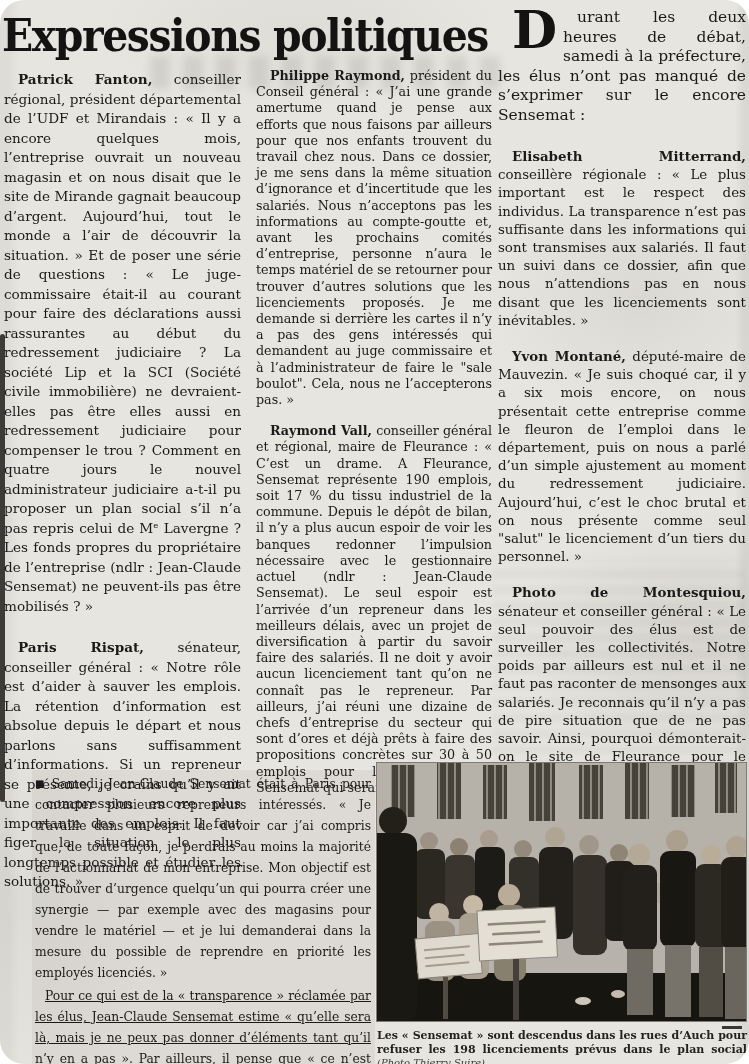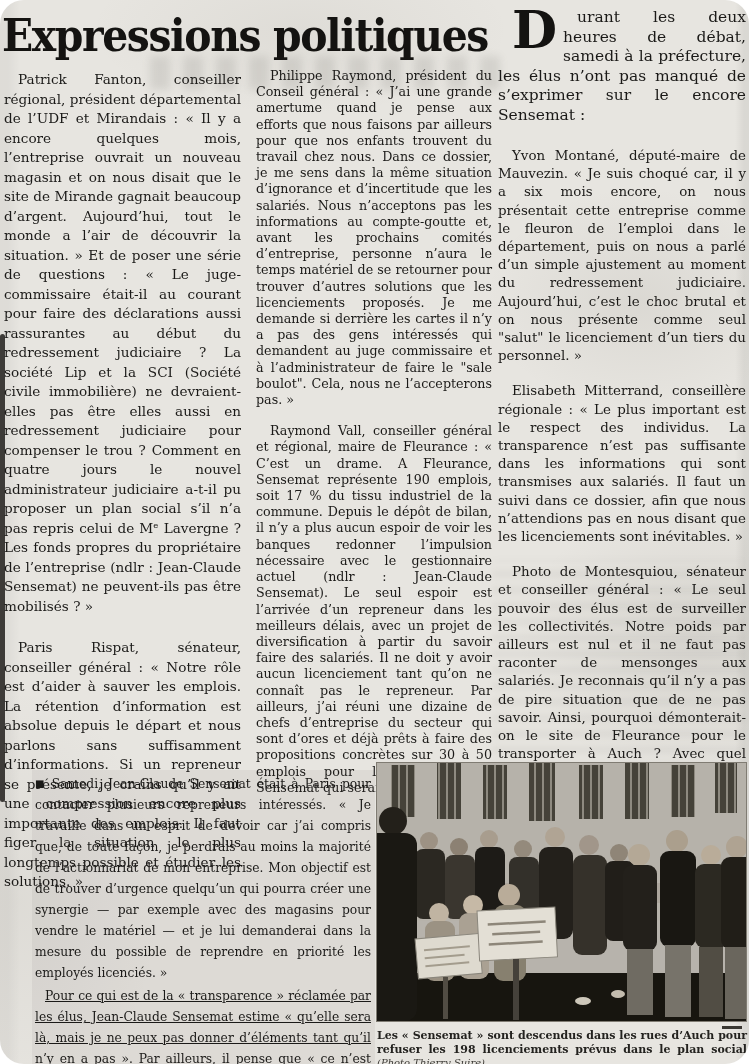--- a/index.html
+++ b/index.html
@@ -34,21 +34,21 @@
   .tick{position:absolute; left:722px; top:1026px; width:20px; height:3px; background:#3a3833;}
 
   .col{position:absolute; text-align:justify;}
   .col p{margin:0; text-indent:14px;}
   .col1{left:4px;  top:70px; width:237px; font-size:13.6px; line-height:19.5px;}
   .col2{left:256px; top:68px; width:236px; font-size:12.7px; line-height:16.2px;}
   .col3{left:498px; top:8px;  width:248px; font-size:13.4px; line-height:18.2px;}
   .col1 .gap{margin-bottom:22px;}
   .col2 .gap{margin-bottom:15px;}
   .col3 .gap{margin-bottom:17px;}
-  .speaker{font-weight:normal;}
+  .speaker{font-weight:bold;}
   .intro{font-size:15.5px; line-height:19.5px; text-indent:0; margin-bottom:22px !important;}
   .dropcap{float:left; font-size:52px; line-height:40px; font-weight:bold;
     padding:2px 6px 0 0; color:#141311;}
 
   .box{position:absolute; left:2px; top:770px; width:373px; z-index:4;}
   .box h2{margin:0 0 9px 16px; font-size:29px; font-style:italic; font-weight:bold;
     letter-spacing:-.5px; color:#161512;}
   .box-body{background:rgba(60,58,52,.06); padding:3px 4px 6px 3px;
     font-size:12.3px; line-height:21px; text-align:justify;margin-left:30px;}
   .box-body p{margin:0;}
@@ -81,24 +81,24 @@
 
   <section class="col col2">
     <p class="gap"><b class="speaker">Philippe Raymond,</b>
       <span>président du Conseil général : « J’ai une grande amertume quand je pense aux efforts que nous faisons par ailleurs pour que nos enfants trouvent du travail chez nous. Dans ce dossier, je me sens dans la même situation d’ignorance et d’incertitude que les salariés. Nous n’acceptons pas les informations au compte-goutte et, avant les prochains comités d’entreprise, personne n’aura le temps matériel de se retourner pour trouver d’autres solutions que les licenciements proposés. Je me demande si derrière les cartes il n’y a pas des gens intéressés qui demandent au juge commissaire et à l’administrateur de faire le "sale boulot". Cela, nous ne l’accepterons pas. »</span></p>
     <p><b class="speaker">Raymond Vall,</b>
       <span>conseiller général et régional, maire de Fleurance : « C’est un drame. A Fleurance, Sensemat représente 190 emplois, soit 17 % du tissu industriel de la commune. Depuis le dépôt de bilan, il n’y a plus aucun espoir de voir les banques redonner l’impulsion nécessaire avec le gestionnaire actuel (ndlr : Jean-Claude Sensemat). Le seul espoir est l’arrivée d’un repreneur dans les meilleurs délais, avec un projet de diversification à partir du savoir faire des salariés. Il ne doit y avoir aucun licenciement tant qu’on ne connaît pas le repreneur. Par ailleurs, j’ai réuni une dizaine de chefs d’entreprise du secteur qui sont d’ores et déjà prêts à faire des propositions concrètes sur 30 à 50 emplois pour les salariés de Sensemat qui seraient licenciés. »</span></p>
   </section>
 
   <section class="col col3">
     <p class="intro"><span class="dropcap">D</span><span>urant les deux heures de débat, samedi à la préfecture, les élus n’ont pas manqué de s’exprimer sur le encore Sensemat :</span></p>
+    <p class="gap"><b class="speaker">Elisabeth Mitterrand,</b>
+      <span>conseillère régionale : « Le plus important est le respect des individus. La transparence n’est pas suffisante dans les informations qui sont transmises aux salariés. Il faut un suivi dans ce dossier, afin que nous n’attendions pas en nous disant que les licenciements sont inévitables. »</span></p>
     <p class="gap"><b class="speaker">Yvon Montané,</b>
       <span>député-maire de Mauvezin. « Je suis choqué car, il y a six mois encore, on nous présentait cette entreprise comme le fleuron de l’emploi dans le département, puis on nous a parlé d’un simple ajustement au moment du redressement judiciaire. Aujourd’hui, c’est le choc brutal et on nous présente comme seul "salut" le licenciement d’un tiers du personnel. »</span></p>
-    <p class="gap"><b class="speaker">Elisabeth Mitterrand,</b>
-      <span>conseillère régionale : « Le plus important est le respect des individus. La transparence n’est pas suffisante dans les informations qui sont transmises aux salariés. Il faut un suivi dans ce dossier, afin que nous n’attendions pas en nous disant que les licenciements sont inévitables. »</span></p>
     <p><b class="speaker">Photo de Montesquiou,</b>
       <span>sénateur et conseiller général : « Le seul pouvoir des élus est de surveiller les collectivités. Notre poids par ailleurs est nul et il ne faut pas raconter de mensonges aux salariés. Je reconnais qu’il n’y a pas de pire situation que de ne pas savoir. Ainsi, pourquoi démonterait-on le site de Fleurance pour le transporter à Auch ? Avec quel objectif ? Qu’on nous donne la logique de ces décisions. »</span></p>
   </section>
 
   <section class="box">
     <div class="box-body">
       <p><span class="bullet">■</span><span>Samedi, Jean-Claude Sensemat était à Paris pour contacter plusieurs repreneurs intéressés. « Je travaille dans un esprit de devoir car j’ai compris que, de toute façon, je perdrais au moins la majorité de l’actionnariat de mon entreprise. Mon objectif est de trouver d’urgence quelqu’un qui pourra créer une synergie — par exemple avec des magasins pour vendre le matériel — et je lui demanderai dans la mesure du possible de reprendre en priorité les employés licenciés. »</span></p>
       <p class="p2"><span>Pour ce qui est de la « transparence » réclamée par les élus, Jean-Claude Sensemat estime « qu’elle sera là, mais je ne peux pas donner d’éléments tant qu’il n’y en a pas ». Par ailleurs, il pense que « ce n’est pas aux politiques de régler le problème car il se situe dans le monde économique ».</span></p>
     </div>
   </section>

